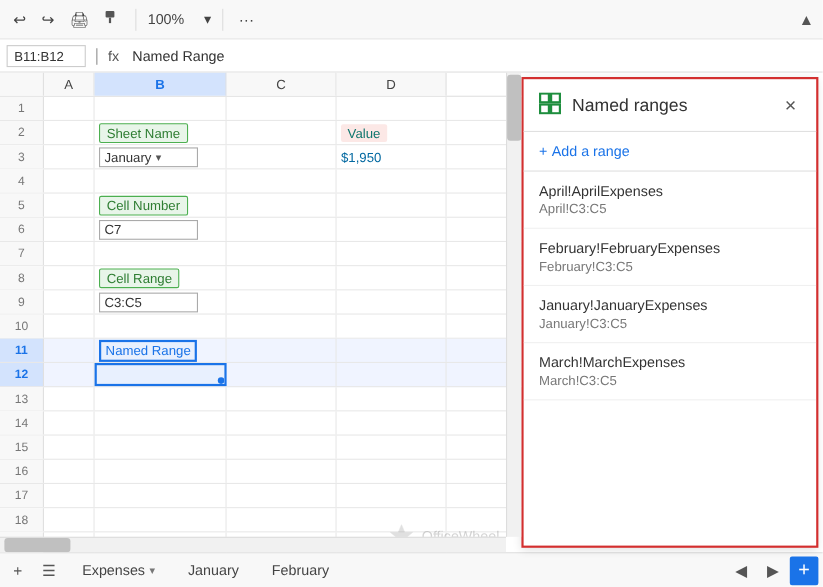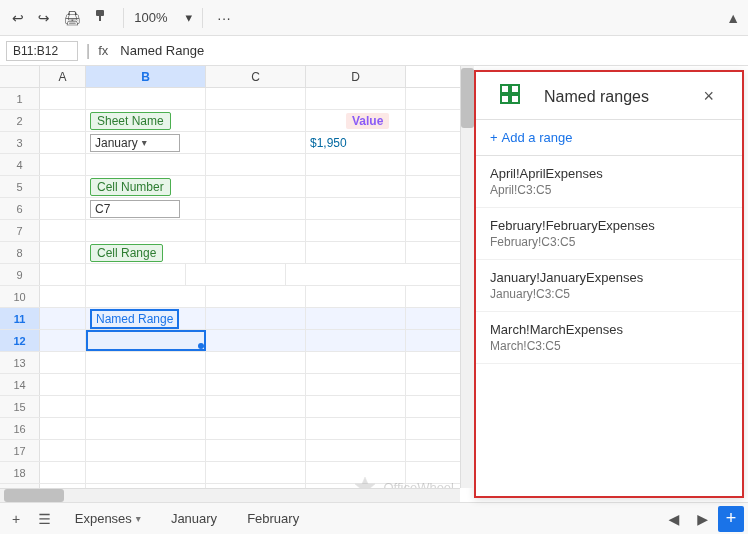--- a/index.html
+++ b/index.html
@@ -60,21 +60,21 @@
     .cell.col-b { width: 120px; min-width: 120px; }
     .cell.col-c { width: 100px; min-width: 100px; }
     .cell.col-d { width: 100px; min-width: 100px; }
 
     
     .cell-label {
       background: #e8f5e9; border: 1px solid #4caf50; border-radius: 2px;
       padding: 1px 6px; font-size: 12px; color: #2e7d32; font-weight: 500;
     }
     .cell-value-red { color: #0369a1; font-size: 12px; }
-    .cell-value-bold-red { color: #8b5cf6; font-weight: bold; background: #fce8e6; padding: 1px 6px; border-radius: 2px; margin-left: 36px; }
+    .cell-value-bold-red { color: #0f766e; font-weight: normal; background: #fce8e6; padding: 1px 6px; border-radius: 2px; }
     .cell-input-box {
       border: 1px solid #aaa; background: #fff; padding: 1px 4px; font-size: 12px;
       display: flex; align-items: center; width: 90px;
     }
     .dropdown-arrow { font-size: 10px; margin-left: 4px; color: #555; }
     .cell-named-range {
       border: 2px solid #1a73e8; background: #e8f0fe; padding: 1px 4px; font-size: 12px; color: #1a73e8;
     }
     .cell-selected-blue {
       border: 2px solid #1a73e8; background: #e8f0fe;
@@ -96,22 +96,22 @@
       height: 100%; width: 60px; background: #c0c0c0; border-radius: 3px; margin-left: 2px;
     }
 
     
     .named-ranges-panel {
       width: 270px; min-width: 270px; border: 2px solid #d32f2f; background: #fff;
       display: flex; flex-direction: column; margin: 4px 4px 4px 0;
       box-shadow: 0 2px 8px rgba(0,0,0,0.12);
     }
     .panel-header {
-      display: flex; align-items: center; padding: 12px 24px 10px; border-bottom: 1px solid #e0e0e0;
-      gap: 24px;
+      display: flex; align-items: center; padding: 12px 14px 10px; border-bottom: 1px solid #e0e0e0;
+      gap: 10px;
     }
     .panel-title { font-size: 16px; font-weight: 500; color: #333; flex: 1; }
     .panel-close { background: none; border: none; cursor: pointer; color: #555; font-size: 18px; padding: 2px 4px; }
     .panel-grid-icon { color: #1e8e3e; font-size: 18px; }
     .add-range-btn {
       display: flex; align-items: center; gap: 4px; padding: 10px 14px;
       color: #1a73e8; font-size: 13px; cursor: pointer; border-bottom: 1px solid #e0e0e0;
       background: none; border-top: none; border-left: none; border-right: none; text-align: left; width: 100%;
     }
     .range-list { flex: 1; overflow-y: auto; }
@@ -257,20 +257,23 @@
         <div class="cell col-b">
           <span class="cell-label">Cell Range</span>
         </div>
         <div class="cell col-c"></div>
         <div class="cell col-d"></div>
       </div>
 
       <div class="grid-row">
         <div class="row-num">9</div>
         <div class="cell col-a"></div>
+        <div class="cell col-b">
+          <div class="cell-input-box">C3:C5</div>
+        </div>
         <div class="cell col-c"></div>
         <div class="cell col-d"></div>
       </div>
 
       <div class="grid-row">
         <div class="row-num">10</div>
         <div class="cell col-a"></div>
         <div class="cell col-b"></div>
         <div class="cell col-c"></div>
         <div class="cell col-d"></div>

